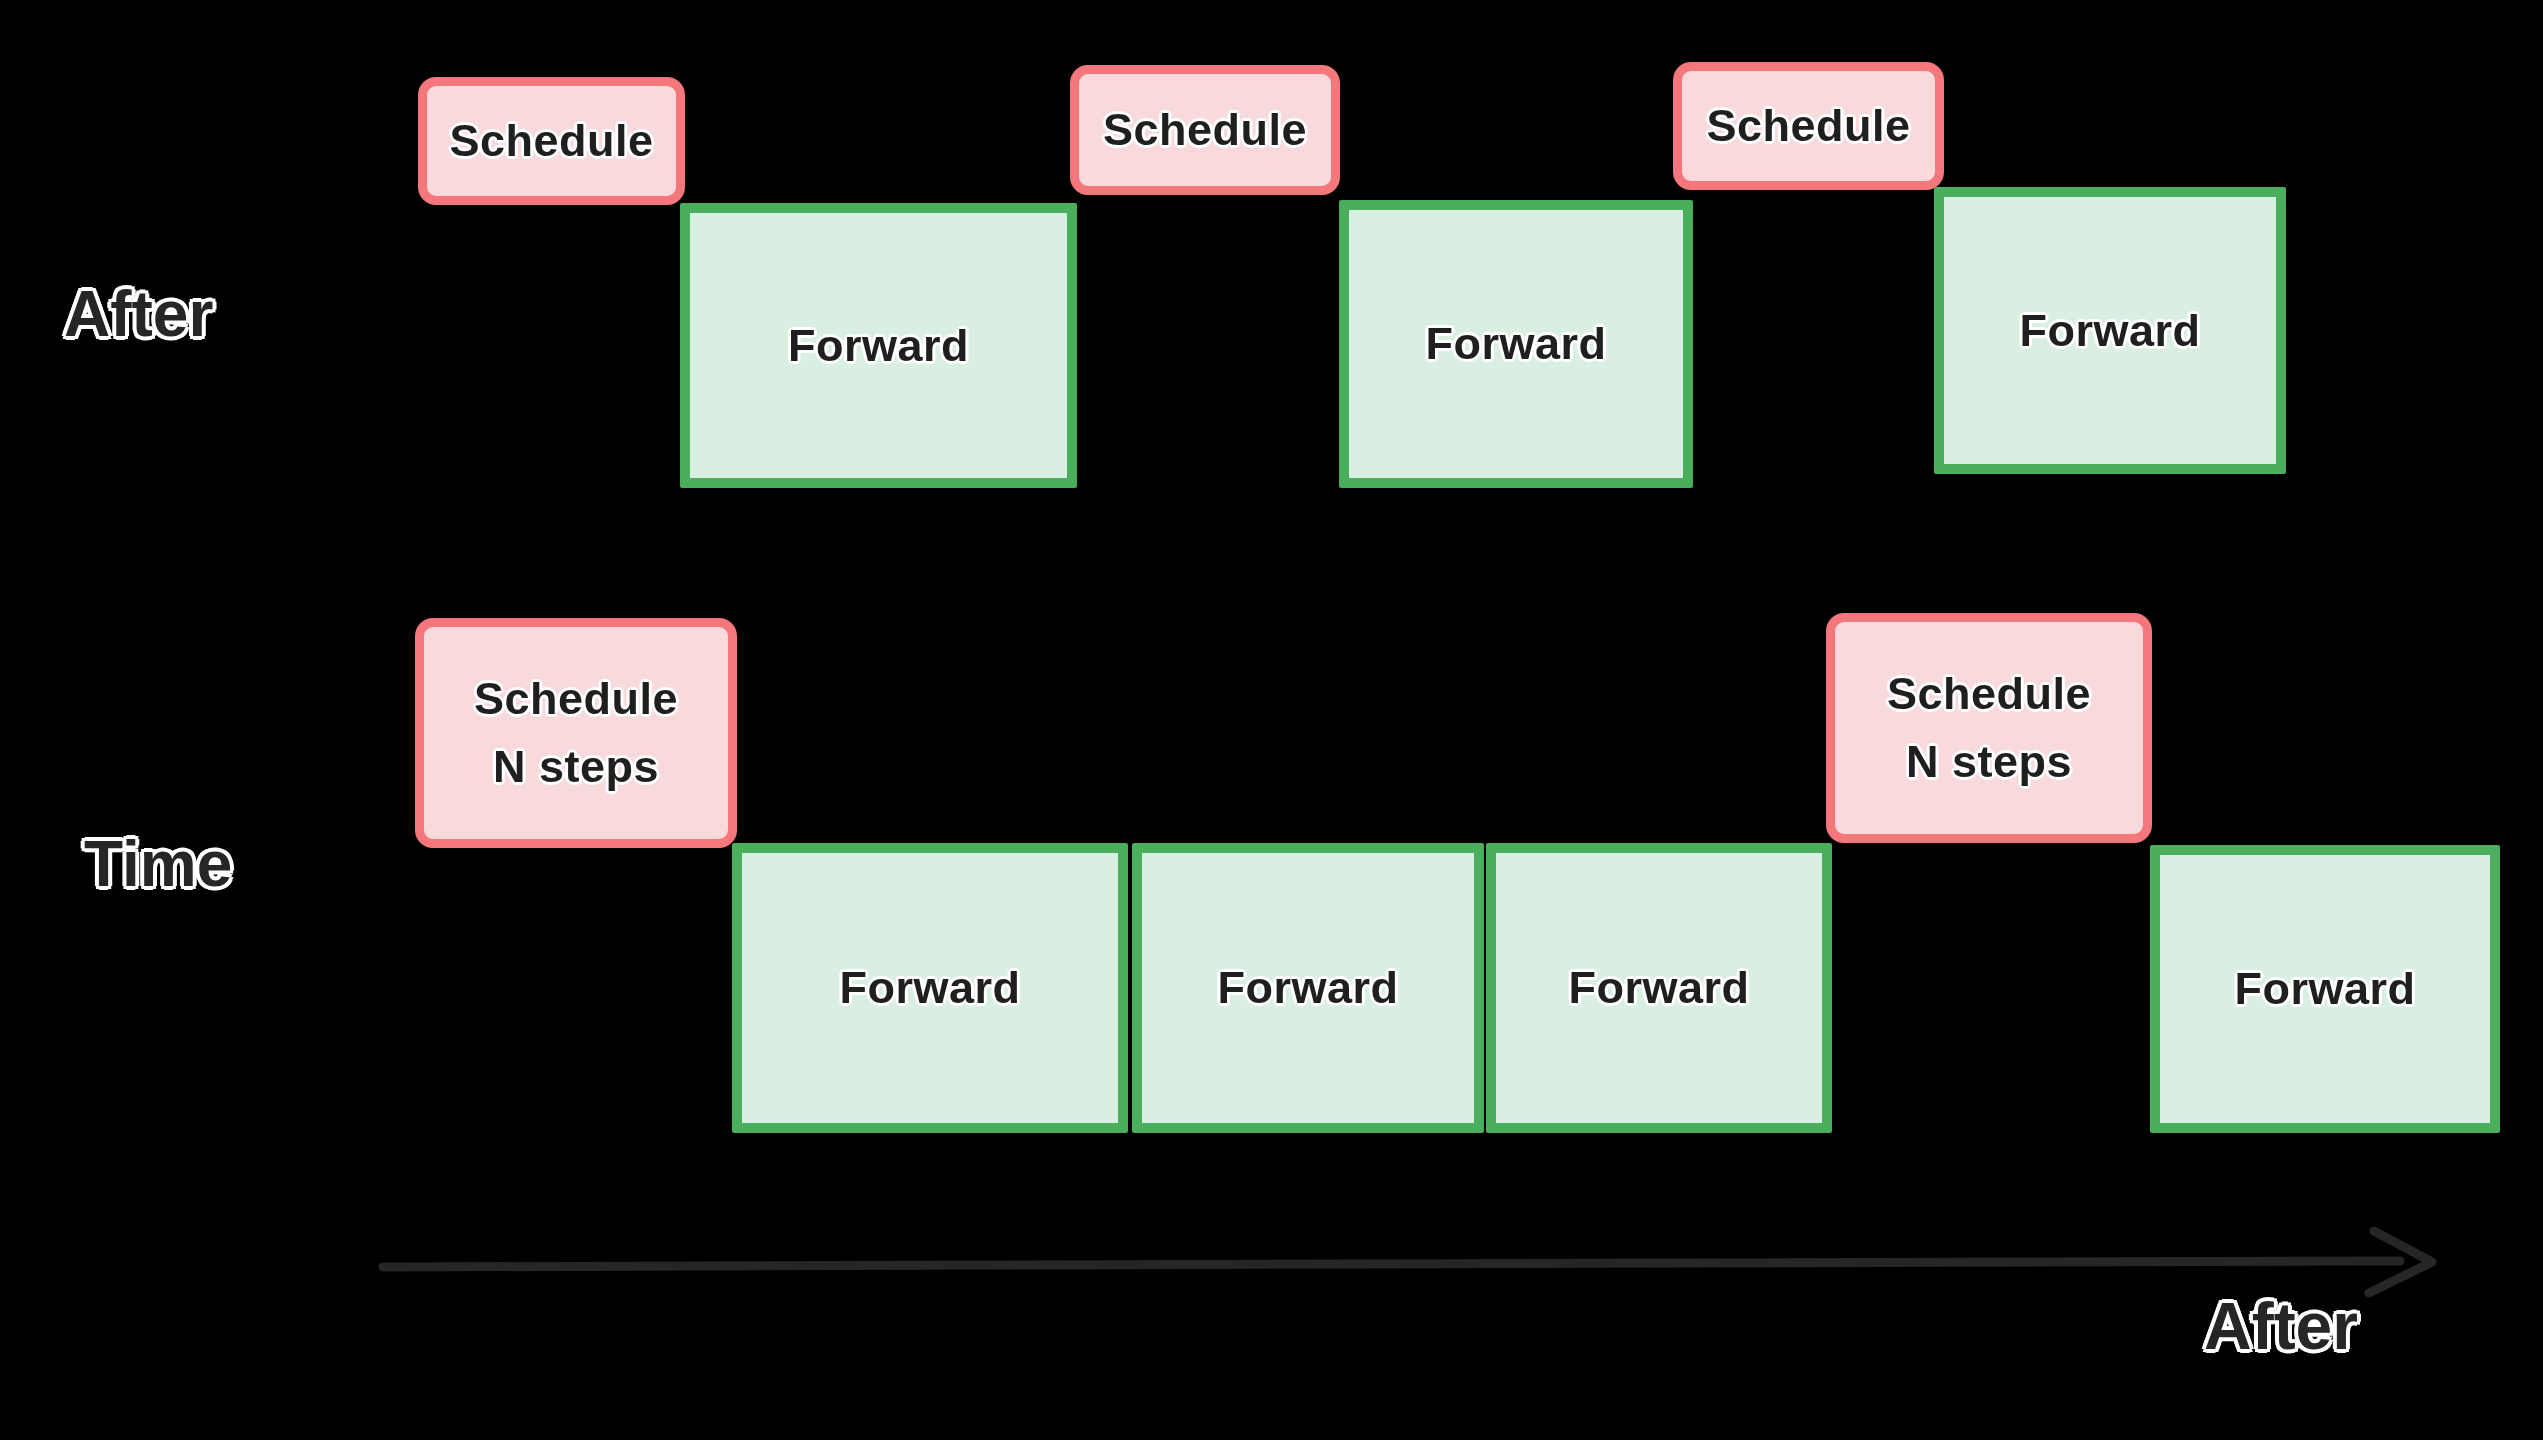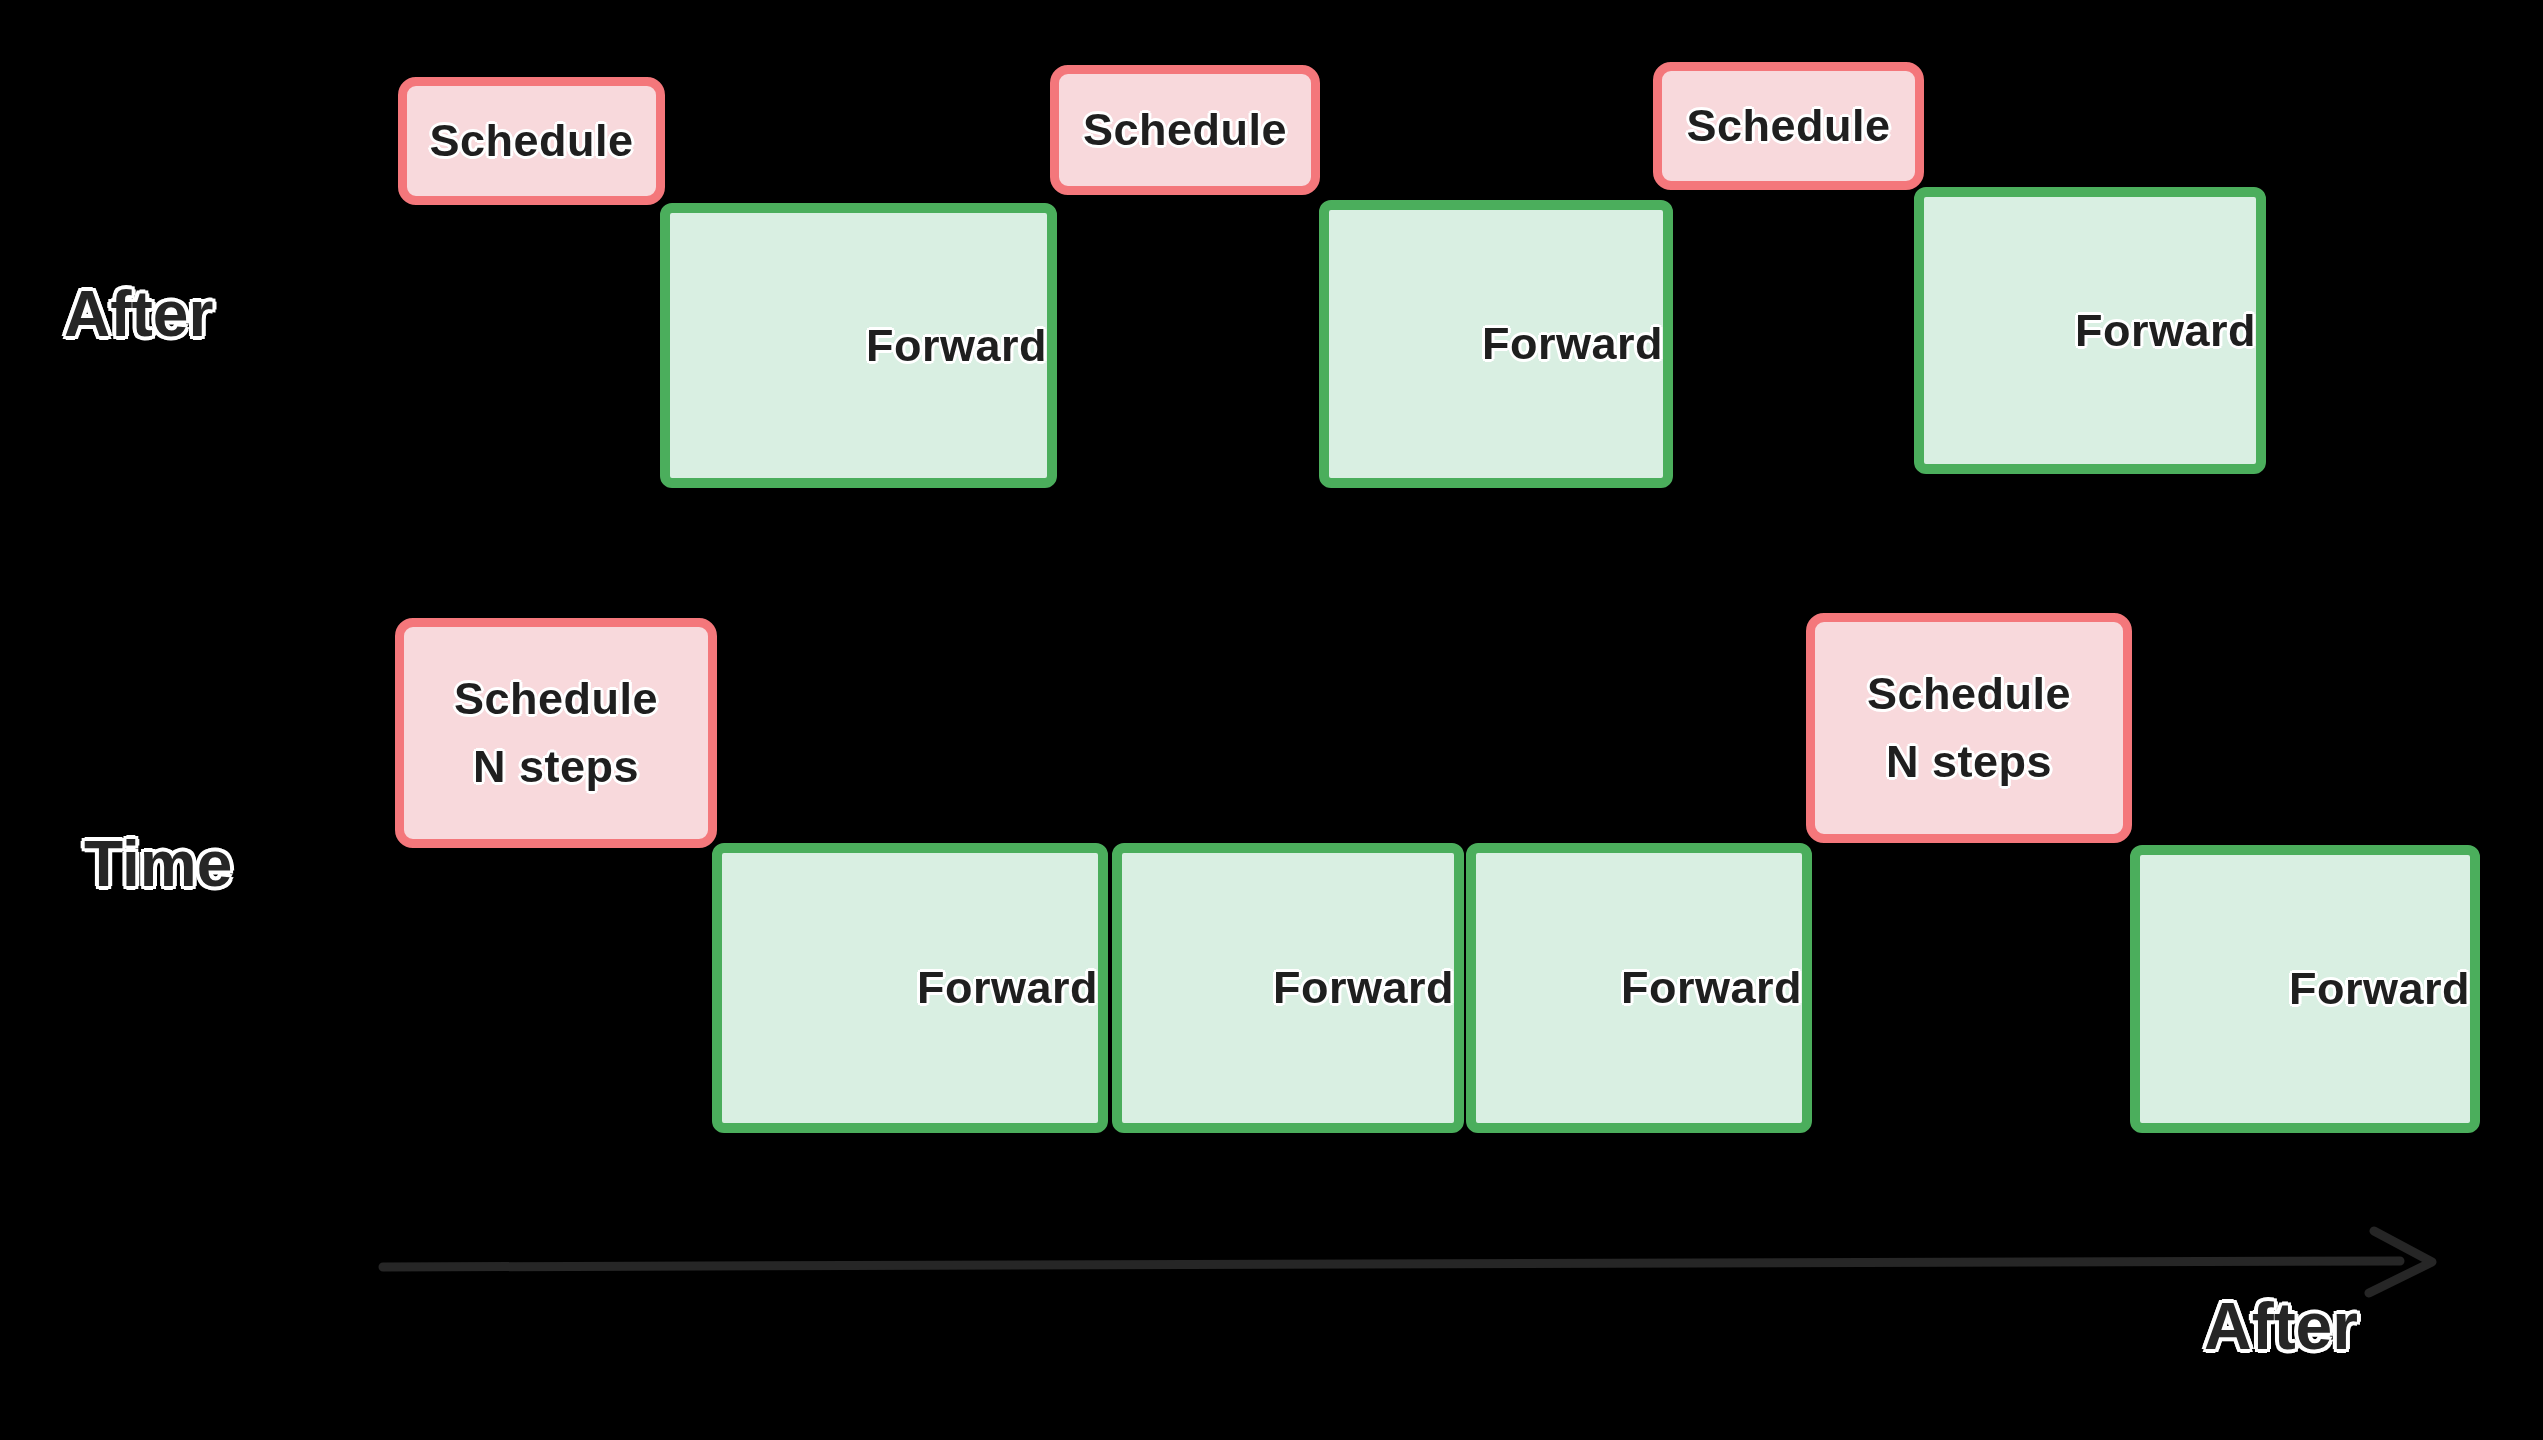--- a/index.html
+++ b/index.html
@@ -12,33 +12,33 @@
     width: 2543px; height: 1440px;
     overflow: hidden;
     font-family: "Liberation Sans", sans-serif;
     background: var(--background, #000);
   }
   .box {
     position: absolute;
     display: flex; flex-direction: column;
     align-items: center; justify-content: center;
     box-sizing: border-box;
+    margin-left: 20px;
   }
   .box.schedule {
     background: var(--schedule-fill);
     border: 9px solid var(--schedule-border);
     border-radius: 18px;
     z-index: 3;
   }
   .box.forward {
     background: var(--forward-fill);
     border: 10px solid var(--forward-border);
-    border-radius: 12px;
+    border-radius: 2px;
     z-index: 2;
-    align-items: flex-end;
   }
   .box-line {
     font-weight: 700;
     font-size: 45px;
     line-height: 68px;
     letter-spacing: 0.5px;
     color: var(--box-text);
     text-shadow:
       2px 2px 0 var(--label-outline), -2px -2px 0 var(--label-outline),
       2px -2px 0 var(--label-outline), -2px 2px 0 var(--label-outline),

